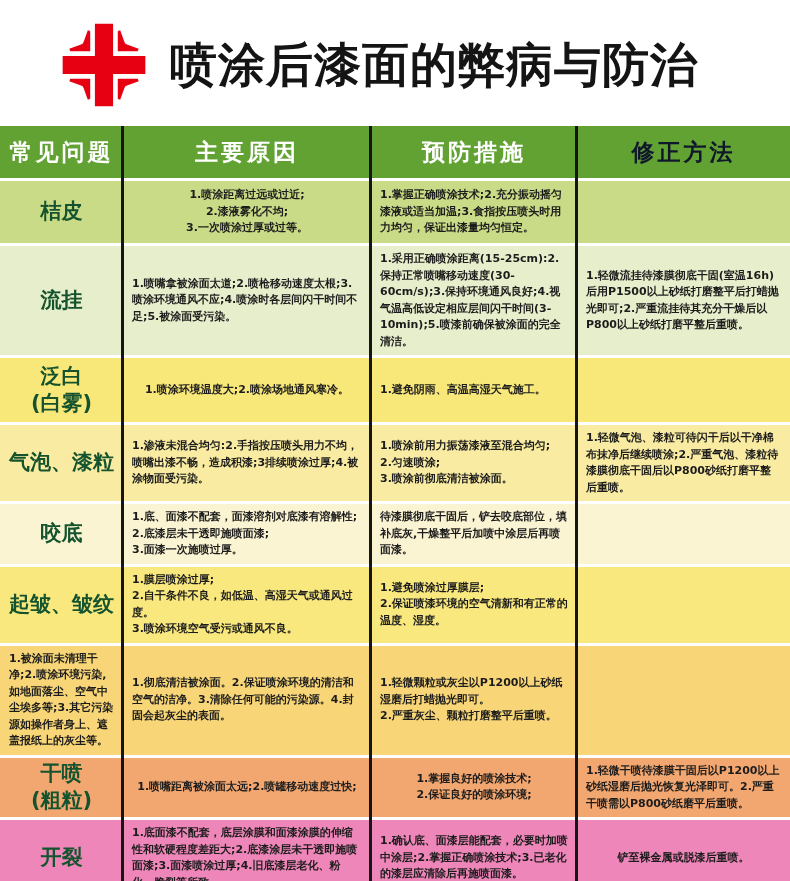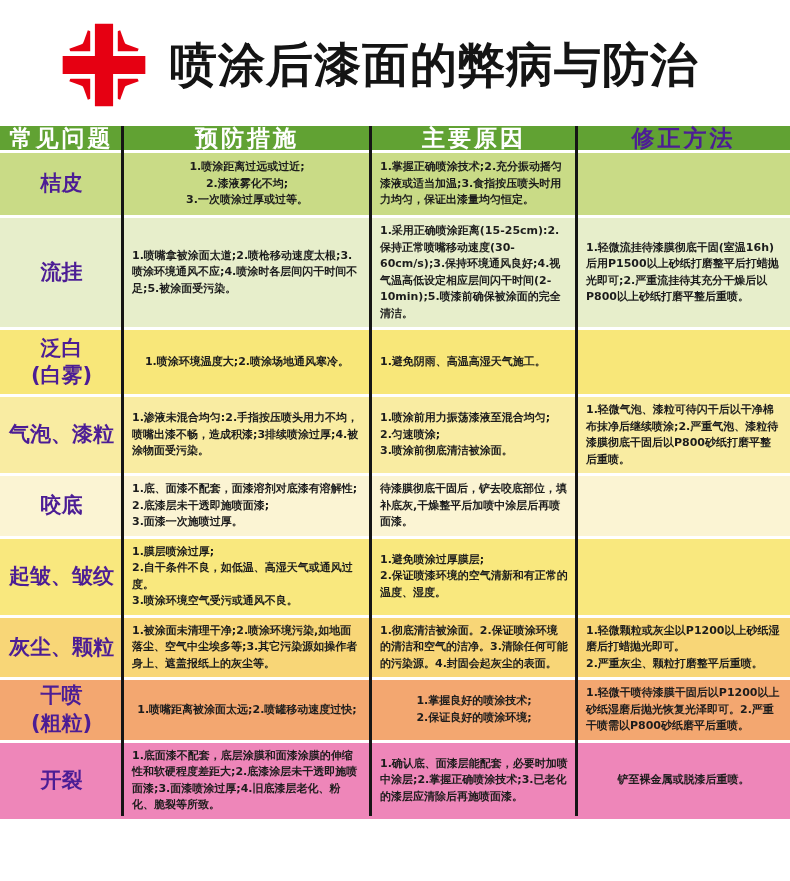--- a/index.html
+++ b/index.html
@@ -18,32 +18,32 @@
   h1.title {
     margin:0; font-size:47px; font-weight:800; color:#141414;
     letter-spacing:1px; white-space:nowrap;
   }
   .table { position:relative; width:790px; }
   .trow {
     display:grid;
     grid-template-columns:123px 248px 206px 213px;
     margin-bottom:3px;
   }
-  .thead { height:24px;text-align:center; }
+  .thead { height:52px;text-align:center; }
   .cell {
     display:flex; align-items:center; box-sizing:border-box;
     min-height:100%;
   }
   .hcell {
     justify-content:center; color:#ffffff; font-weight:800;
     font-size:23px; letter-spacing:3px;
   }
   .prob {
     justify-content:center; text-align:center;
-    font-size:21px; font-weight:800; color:#4c1d95;
+    font-size:21px; font-weight:800; color:#14532d;
     line-height:1.3; white-space:pre-line; padding:0 2px;
   }
   .txt {
     font-size:11px; font-weight:700; color:#1c1c1c;
     line-height:1.5; padding:5px 9px;
     white-space:pre-line; text-align:left;
   }
   .txt.center { text-align:center; justify-content:center; }
   .vline { position:absolute; top:0; bottom:3px; width:3px; }
 </style>
@@ -60,36 +60,36 @@
         <rect x="24" y="24" width="52" height="52" transform="rotate(70 50 50)"></rect>
         <path d="M39 8 h22 v31 h31 v22 h-31 v31 h-22 v-31 h-31 v-22 h31 z" stroke="#ffffff" stroke-width="4.5"></path>
       </g>
     </svg>
     <h1 class="title" style="color: rgb(20, 20, 20);">喷涂后漆面的弊病与防治</h1>
   </div>
 
   <div class="table">
     <div class="trow thead" style="background: rgb(97, 162, 51);">
       <div class="cell hcell" style="color: rgb(255, 255, 255);">常见问题</div>
+      <div class="cell hcell" style="color: rgb(255, 255, 255);">主要原因</div>
       <div class="cell hcell" style="color: rgb(255, 255, 255);">预防措施</div>
-      <div class="cell hcell" style="color: rgb(255, 255, 255);">主要原因</div>
-      <div class="cell hcell" style="color: #4c1d95;">修正方法</div>
+      <div class="cell hcell" style="color: #0f172a;">修正方法</div>
     </div>
     <div id="rows">
         <div class="trow" style="background: rgb(201, 219, 134); min-height: 62px;">
           <div class="cell prob center">桔皮</div>
           <div class="cell txt center">1.喷涂距离过远或过近;
 2.漆液雾化不均;
 3.一次喷涂过厚或过等。</div>
           <div class="cell txt">1.掌握正确喷涂技术;2.充分振动摇匀漆液或适当加温;3.食指按压喷头时用力均匀，保证出漆量均匀恒定。</div>
         </div>
         <div class="trow" style="background: rgb(231, 238, 203); min-height: 58px;">
           <div class="cell prob center">流挂</div>
           <div class="cell txt">1.喷嘴拿被涂面太道;2.喷枪移动速度太根;3.喷涂环境通风不应;4.喷涂时各层间闪干时间不足;5.被涂面受污染。</div>
-          <div class="cell txt">1.采用正确喷涂距离(15-25cm):2.保持正常喷嘴移动速度(30-60cm/s);3.保持环境通风良好;4.视气温高低设定相应层间闪干时间(2-10min);5.喷漆前确保被涂面的完全清洁。</div>
+          <div class="cell txt">1.采用正确喷涂距离(15-25cm):2.保持正常喷嘴移动速度(30-60cm/s);3.保持环境通风良好;4.视气温高低设定相应层间闪干时间(3-10min);5.喷漆前确保被涂面的完全清洁。</div>
           <div class="cell txt">1.轻微流挂待漆膜彻底干固(室温16h)后用P1500以上砂纸打磨整平后打蜡抛光即可;2.严重流挂待其充分干燥后以P800以上砂纸打磨平整后重喷。</div>
         </div>
         <div class="trow" style="background: rgb(248, 231, 121); min-height: 64px;">
           <div class="cell prob center">泛白
 (白雾)</div>
           <div class="cell txt center">1.喷涂环境温度大;2.喷涂场地通风寒冷。</div>
           <div class="cell txt">1.避免阴雨、高温高湿天气施工。</div>
         </div>
         <div class="trow" style="background: rgb(249, 236, 162); min-height: 58px;">
           <div class="cell prob center">气泡、漆粒</div>
@@ -108,21 +108,20 @@
         </div>
         <div class="trow" style="background: rgb(249, 232, 126); min-height: 52px;">
           <div class="cell prob center">起皱、皱纹</div>
           <div class="cell txt">1.膜层喷涂过厚;
 2.自干条件不良，如低温、高湿天气或通风过度。
 3.喷涂环境空气受污或通风不良。</div>
           <div class="cell txt">1.避免喷涂过厚膜层;
 2.保证喷漆环境的空气清新和有正常的温度、湿度。</div>
         </div>
         <div class="trow" style="background: rgb(248, 214, 119); min-height: 47px;">
-          <div class="cell prob center">灰尘、颗粒</div>
           <div class="cell txt">1.被涂面未清理干净;2.喷涂环境污染,如地面落尘、空气中尘埃多等;3.其它污染源如操作者身上、遮盖报纸上的灰尘等。</div>
           <div class="cell txt">1.彻底清洁被涂面。2.保证喷涂环境的清洁和空气的洁净。3.清除任何可能的污染源。4.封固会起灰尘的表面。</div>
           <div class="cell txt">1.轻微颗粒或灰尘以P1200以上砂纸湿磨后打蜡抛光即可。
 2.严重灰尘、颗粒打磨整平后重喷。</div>
         </div>
         <div class="trow" style="background: rgb(243, 167, 112); min-height: 58px;">
           <div class="cell prob center">干喷
 (粗粒)</div>
           <div class="cell txt center">1.喷嘴距离被涂面太远;2.喷罐移动速度过快;</div>
           <div class="cell txt center">1.掌握良好的喷涂技术;

